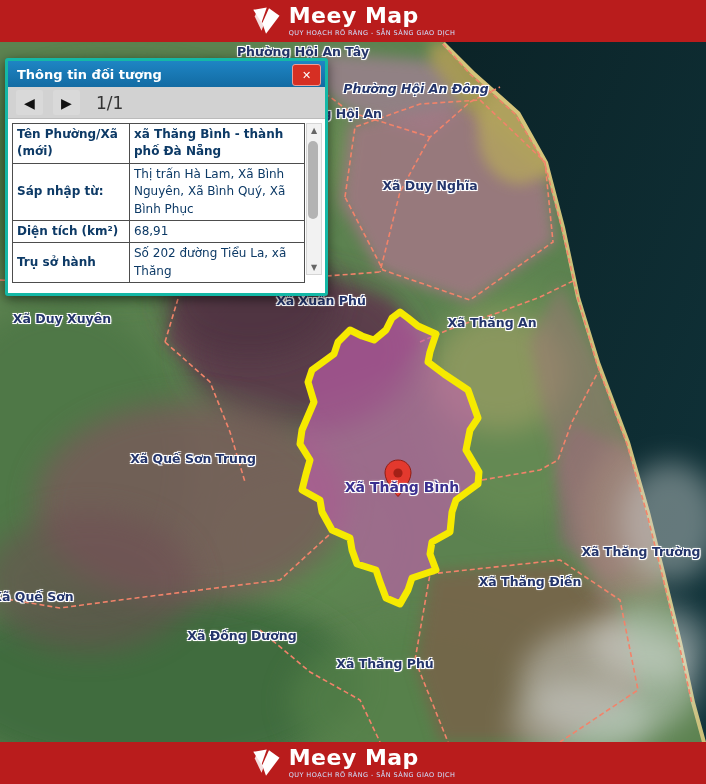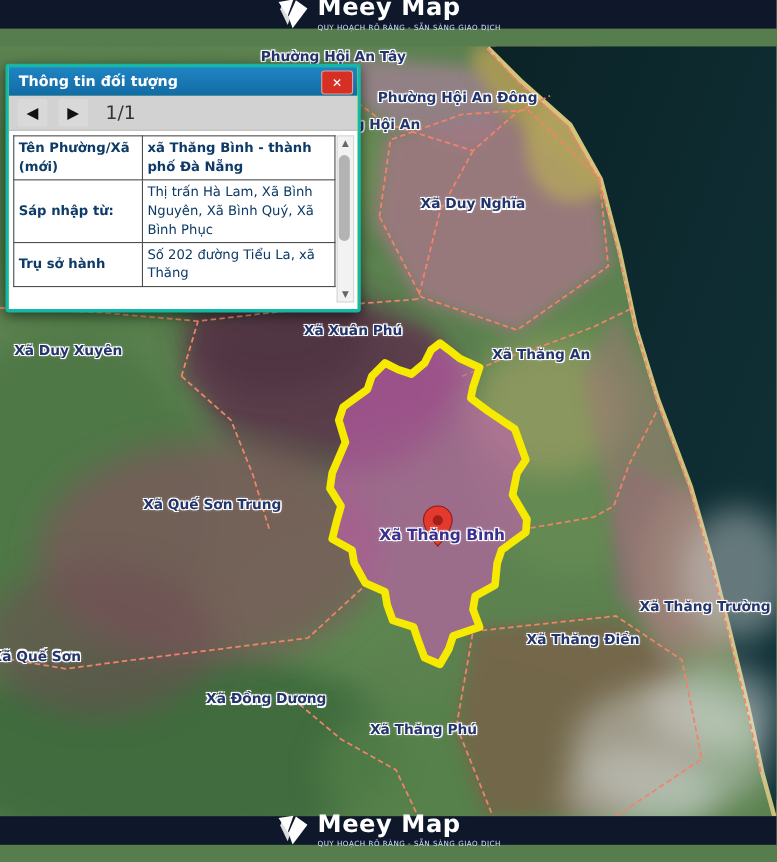--- a/index.html
+++ b/index.html
@@ -1,21 +1,21 @@
 <!DOCTYPE html>
 <html><head>
 <meta charset="utf-8">
 <style>
   html,body{margin:0;padding:0;}
   body{width:706px;height:784px;overflow:hidden;position:relative;
        font-family:"DejaVu Sans","Liberation Sans",sans-serif;background:#567d4e;}
   .stage{position:absolute;inset:0;width:706px;height:784px;overflow:hidden;}
 
   
-  .brandbar{position:absolute;left:0;width:706px;height:26px;background:#0f172a;z-index:30;
+  .brandbar{position:absolute;left:0;width:706px;height:42px;background:#b91c1c;z-index:30;
             display:flex;align-items:center;justify-content:center;}
   .brandbar.top{top:0;} .brandbar.bottom{top:742px;}
   .brandwrap{display:flex;align-items:center;gap:8px;}
   .brandtext{display:flex;flex-direction:column;align-items:flex-start;}
   .brandname{color:#fff;font-weight:bold;font-size:22px;line-height:22px;letter-spacing:.5px;}
   .brandtag{color:#cfe0ff;font-size:6.5px;letter-spacing:.45px;margin-top:2px;white-space:nowrap;}
 
   
   .map{position:absolute;left:0;top:42px;width:706px;height:495px;z-index:1;}
   .map svg{display:block;}
@@ -30,21 +30,21 @@
   .popup-title{height:26px;background:linear-gradient(#1e85c4,#136ba3);display:flex;align-items:center;position:relative;}
   .popup-title span{color:#fff;font-size:13px;font-weight:bold;padding-left:9px;}
   .popup-close{position:absolute;right:4px;top:3px;width:27px;height:20px;background:#d62f23;
          border:1px solid #e89f9a;border-radius:3px;color:#fff;font-size:11px;font-weight:bold;
          display:flex;align-items:center;justify-content:center;cursor:pointer;}
   .popup-nav{height:31px;background:#d2d2d2;display:flex;align-items:center;border-bottom:1px solid #bbb;}
   .nav-btn{width:27px;height:25px;margin-left:8px;background:#d9d9d9;display:flex;align-items:center;
          justify-content:center;font-size:14px;color:#111;cursor:pointer;border-radius:2px;}
   .nav-btn.next{margin-left:10px;}
   .popup-pager{margin-left:16px;font-size:17px;color:#333;}
-  .popup-body{position:relative;height:158px;overflow:hidden;background:#fff;padding:4px 20px 0 4px;}
+  .popup-body{position:relative;height:158px;overflow:hidden;background:#fff;padding:4px 20px 12px 4px;}
   table.info{border-collapse:collapse;width:100%;table-layout:fixed;}
   table.info th,table.info td{border:1px solid #4d4d4d;font-size:12px;line-height:1.45;
         color:#0d3a66;padding:2px 4px;text-align:left;vertical-align:middle;word-wrap:break-word;}
   table.info th{width:108px;font-weight:bold;}
   table.info td{font-weight:normal;margin-left:16px;}
   table.info tr.bold-val td{font-weight:bold;}
   .vscroll{position:absolute;right:3px;top:4px;width:14px;height:150px;background:#f2f2f2;border:1px solid #d5d5d5;}
   .vs-up,.vs-down{position:absolute;left:0;width:100%;height:13px;display:flex;align-items:center;
         justify-content:center;font-size:8px;color:#666;}
   .vs-up{top:0;} .vs-down{bottom:0;}
@@ -120,21 +120,21 @@
 
       <polygon points="408,276 418,284 436,292 430,310 428,320 444,332 468,348 478,376 470,388 466,408 479,430 478,442 456,458 452,470 450,490 432,500 430,512 436,528 412,536 408,548 400,562 386,556 380,540 376,528 357,522 352,508 350,496 332,488 322,470 320,458 302,448 306,432 310,418 300,402 302,388 314,360 308,340 312,328 334,312 338,300 350,288 362,294 374,298 386,288 392,276 400,270" fill="#c45fb0" fill-opacity=".62" stroke="#f6ea00" stroke-width="7" stroke-linejoin="round"></polygon>
 
       <g>
         <path d="M398,418 c-7.5,0 -13,5.8 -13,13 c0,9.6 13,23.5 13,23.5 c0,0 13,-13.9 13,-23.5 c0,-7.2 -5.5,-13 -13,-13 z" fill="#e3392e" stroke="#8f1d14" stroke-width="1"></path>
         <circle cx="398" cy="431" r="4.6" fill="#a32017"></circle>
       </g>
     </svg>
 
     <div class="map-label" style="left:303px;top:9px;">Phường Hội An Tây</div>
-    <div class="map-label" style="left:416px;top:46px;">Phường Hội An Đông</div>
+    <div class="map-label" style="left:416px;top:46px;font-style:italic;">Phường Hội An Đông</div>
     <div class="map-label" style="left:330px;top:71px;">Phường Hội An</div>
     <div class="map-label" style="left:430px;top:143px;">Xã Duy Nghĩa</div>
     <div class="map-label" style="left:62px;top:276px;">Xã Duy Xuyên</div>
     <div class="map-label" style="left:285px;top:258px;margin-left:36px;">Xã Xuân Phú</div>
     <div class="map-label" style="left:492px;top:280px;">Xã Thăng An</div>
     <div class="map-label" style="left:193px;top:416px;">Xã Quế Sơn Trung</div>
     <div class="map-label selected" style="left:402px;top:410px;margin-top:35px;">Xã Thăng Bình</div>
     <div class="map-label" style="left:641px;top:509px;">Xã Thăng Trường</div>
     <div class="map-label" style="left:530px;top:539px;">Xã Thăng Điền</div>
     <div class="map-label" style="left:33px;top:554px;">Xã Quế Sơn</div>
@@ -157,20 +157,24 @@
         <tbody>
             <tr class="bold-val">
           <th>Tên Phường/Xã (mới)</th>
           <td>xã Thăng Bình - thành phố Đà Nẵng</td>
         </tr>
         <tr>
           <th>Sáp nhập từ:</th>
           <td>Thị trấn Hà Lam, Xã Bình Nguyên, Xã Bình Quý, Xã Bình Phục</td>
         </tr>
         <tr>
+          <th>Diện tích (km²)</th>
+          <td>68,91</td>
+        </tr>
+        <tr>
           <th>Trụ sở hành</th>
           <td>Số 202 đường Tiểu La, xã Thăng</td>
         </tr>
       </tbody>
         </table>
       <div class="vscroll">
         <div class="vs-up">▲</div>
         <div class="vs-thumb"></div>
         <div class="vs-down">▼</div>
       </div>

